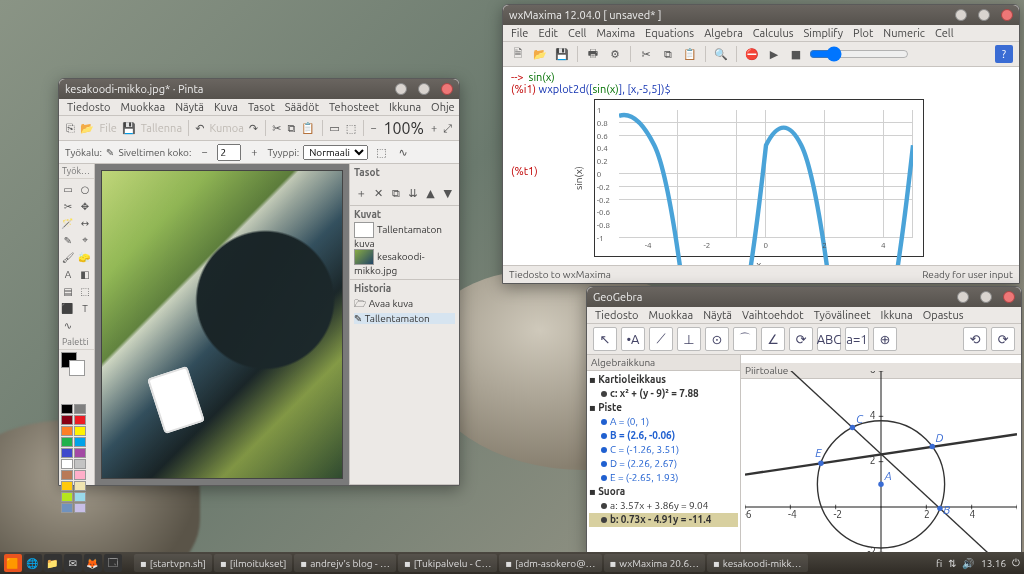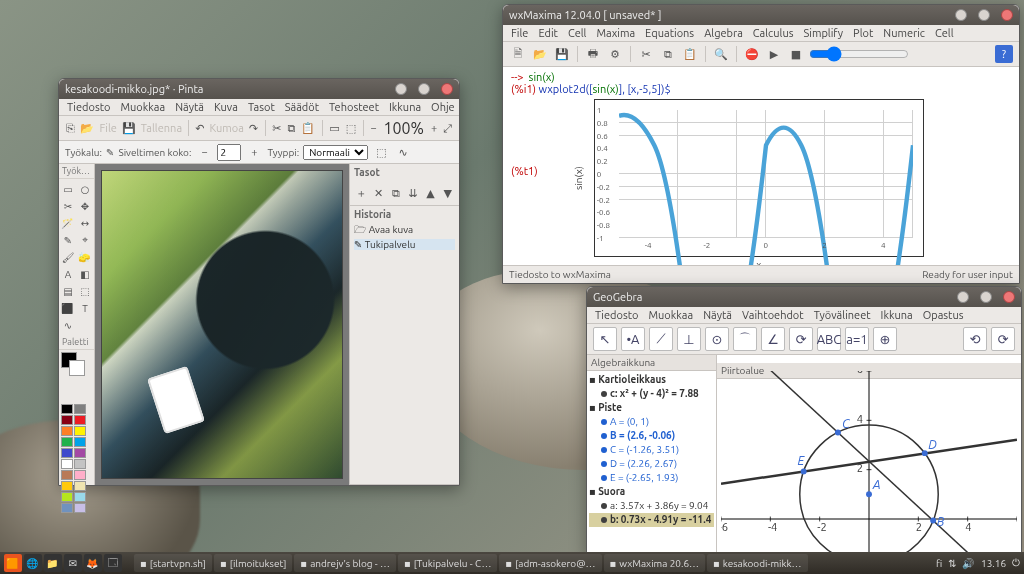--- a/index.html
+++ b/index.html
@@ -64,21 +64,21 @@
   repeating-linear-gradient(to bottom, transparent 0 calc(100%/10 - 0.5px), #d0d0d0 0 calc(100%/10)); }
 .wxmax .sine { position: absolute; inset: 0; }
 .wxmax .sine path { stroke: #4aa3d8; stroke-width: 1.5; fill: none; }
 .wxmax .yt { position: absolute; left: -22px; font-size: 8px; color: #555; transform: translateY(-50%); }
 .wxmax .xt { position: absolute; bottom: -12px; font-size: 8px; color: #555; transform: translateX(-50%); }
 .wxmax .status { justify-content: space-between; }
 
 
 .ggb { left: 586px; top: 286px; width: 436px; height: 270px; }
 .ggb .body { flex: 1; display: flex; min-height: 0; }
-.ggb .algebra { width: 130px; border-right: 1px solid #c8c4c0; background: #fff; font-size: 10px; overflow: hidden; }
+.ggb .algebra { width: 154px; border-right: 1px solid #c8c4c0; background: #fff; font-size: 10px; overflow: hidden; }
 .ggb .algebra .phdr { background: #e6e2de; padding: 2px 4px; font-size: 10px; color: #555; border-bottom: 1px solid #c8c4c0; }
 .ggb .tree { padding: 2px 2px; line-height: 1.4; }
 .ggb .tree .cat { font-weight: bold; color: #333; }
 .ggb .tree .obj { padding-left: 12px; position: relative; white-space: nowrap; }
 .ggb .tree .dot { display: inline-block; width: 6px; height: 6px; border-radius: 50%; margin-right: 3px; vertical-align: middle; }
 .ggb .plotarea { flex: 1; background: #fff; position: relative; overflow: hidden; }
 .ggb .plotarea .phdr { background: #e6e2de; padding: 2px 4px; font-size: 10px; color: #555; border-bottom: 1px solid #c8c4c0; margin-top: 8px; }
 .ggb .graph { position: absolute; inset: 16px 4px 4px 4px; }
 .ggb .inputbar { height: 20px; border-top: 1px solid #c8c4c0; display: flex; align-items: center; font-size: 10px; padding: 0 4px; gap: 4px; background: #ece9e6; }
 .ggb .inputbar input { flex: 1; font-size: 10px; padding: 1px 3px; }
@@ -214,24 +214,29 @@
         <div class="phdr">Tasot</div>
         <div style="margin-top:6px;display:flex;gap:3px;">
           <span class="tb-btn">＋</span>
           <span class="tb-btn">✕</span>
           <span class="tb-btn">⧉</span>
           <span class="tb-btn">⇊</span>
           <span class="tb-btn">▲</span>
           <span class="tb-btn">▼</span>
         </div>
       </div>
+      <div class="panel">
+        <div class="phdr">Kuvat</div>
+        <div><span class="thumb" style="background:#fff;"></span><span>Tallentamaton kuva</span></div>
+        <div><span class="thumb"></span><span>kesakoodi-mikko.jpg</span></div>
+      </div>
       <div class="panel" style="flex:1;">
         <div class="phdr">Historia</div>
         <div><span>🗁</span> <span>Avaa kuva</span></div>
-        <div style="background:#d6e4f0;"><span>✎</span> <span>Tukipalvelu</span></div>
+        <div style="background:#d6e4f0;"><span>✎</span> <span>Tallentamaton</span></div>
       </div>
     </div>
   </div>
 </div>
 
 <div class="window wxmax">
   <div class="titlebar">
     <span>wxMaxima 12.04.0 [ unsaved* ]</span>
     <span class="spacer"></span>
     <span class="winbtn"></span>
@@ -342,21 +347,21 @@
     <span class="tb-big">⊕</span>
     <span style="flex:1"></span>
     <span class="tb-big">⟲</span>
     <span class="tb-big">⟳</span>
   </div>
   <div class="body">
     <div class="algebra">
       <div class="phdr">Algebraikkuna</div>
       <div class="tree">
         <div class="cat">▪ <span>Kartioleikkaus</span></div>
-        <div class="obj"><span class="dot" style="background:#404040"></span><b>c: x² + (y - 4)² = 7.88</b></div>
+        <div class="obj"><span class="dot" style="background:#404040"></span><b>c: x² + (y - 9)² = 7.88</b></div>
         <div class="cat">▪ <span>Piste</span></div>
         <div class="obj" style="color:#2060d0"><span class="dot" style="background:#2060d0"></span><span>A = (0, 1)</span></div>
         <div class="obj" style="color:#2060d0"><span class="dot" style="background:#2060d0"></span><b>B = (2.6, -0.06)</b></div>
         <div class="obj" style="color:#2060d0"><span class="dot" style="background:#2060d0"></span><span>C = (-1.26, 3.51)</span></div>
         <div class="obj" style="color:#2060d0"><span class="dot" style="background:#2060d0"></span><span>D = (2.26, 2.67)</span></div>
         <div class="obj" style="color:#2060d0"><span class="dot" style="background:#2060d0"></span><span>E = (-2.65, 1.93)</span></div>
         <div class="cat">▪ <span>Suora</span></div>
         <div class="obj"><span class="dot" style="background:#404040"></span><span>a: 3.57x + 3.86y = 9.04</span></div>
         <div class="obj" style="background:#d8d0a0"><span class="dot" style="background:#404040"></span><b>b: 0.73x - 4.91y = -11.4</b></div>
       </div>

